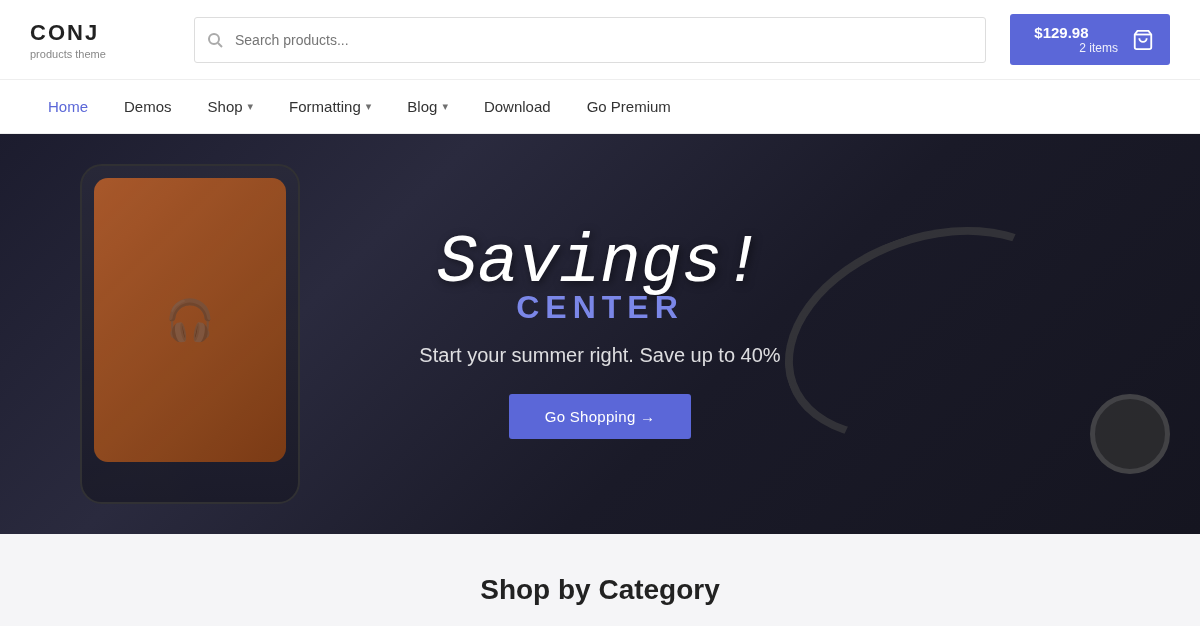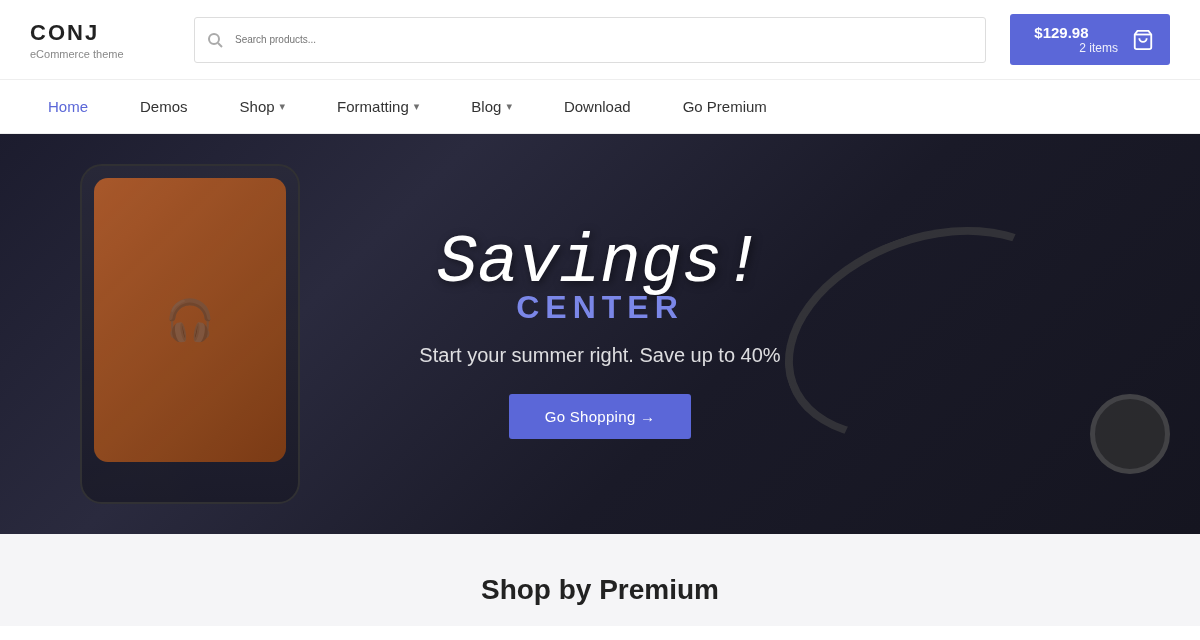--- a/index.html
+++ b/index.html
@@ -40,21 +40,21 @@
     .search-icon-wrap {
       display: flex;
       align-items: center;
       padding: 0 12px;
       color: #aaa;
     }
     .search-input {
       flex: 1;
       border: none;
       outline: none;
-      font-size: 10px;
+      font-size: 14px;
       color: #3b82f6;
       background: transparent;
     }
     .search-btn {
       background: #5b67d8;
       color: #fff;
       border: none;
       padding: 0 28px;
       height: 46px;
       font-size: 15px;
@@ -93,21 +93,21 @@
       justify-content: center;
     }
 
     
     .nav {
       display: flex;
       align-items: center;
       padding: 0 30px;
       background: #fff;
       border-bottom: 1px solid #eee;
-      gap: 16px;
+      gap: 0;
     }
     .nav-item {
       display: flex;
       align-items: center;
       padding: 18px 18px;
       font-size: 15px;
       color: #333;
       cursor: pointer;
       gap: 5px;
       text-decoration: none;
@@ -260,21 +260,21 @@
       font-size: 40px;
       color: rgba(255,255,255,0.4);
     }
   </style>
 </head>
 <body>
 
 <header class="header">
   <div class="logo-area">
     <div class="logo-title">CONJ</div>
-    <div class="logo-sub">eCommerce theme</div>
+    <div class="logo-sub">products theme</div>
   </div>
 
   <div class="search-area">
     <div class="search-icon-wrap">
       <svg class="search-svg" viewBox="0 0 16 16">
         <circle cx="7" cy="7" r="5"></circle>
         <line x1="11" y1="11" x2="15" y2="15"></line>
       </svg>
     </div>
     <input class="search-input" type="text" placeholder="Search products..." style="">
@@ -336,14 +336,14 @@
 
   <div class="hero-content">
     <div class="hero-savings">Savings!</div>
     <div class="hero-center">CENTER</div>
     <p class="hero-subtitle">Start your summer right. Save up to 40%</p>
     <button class="hero-btn">Go Shopping →</button>
   </div>
 </section>
 
 <section class="shop-section">
-  <h2 class="shop-title">Shop by Premium</h2>
+  <h2 class="shop-title">Shop by Category</h2>
 </section>
 
 </body></html>

